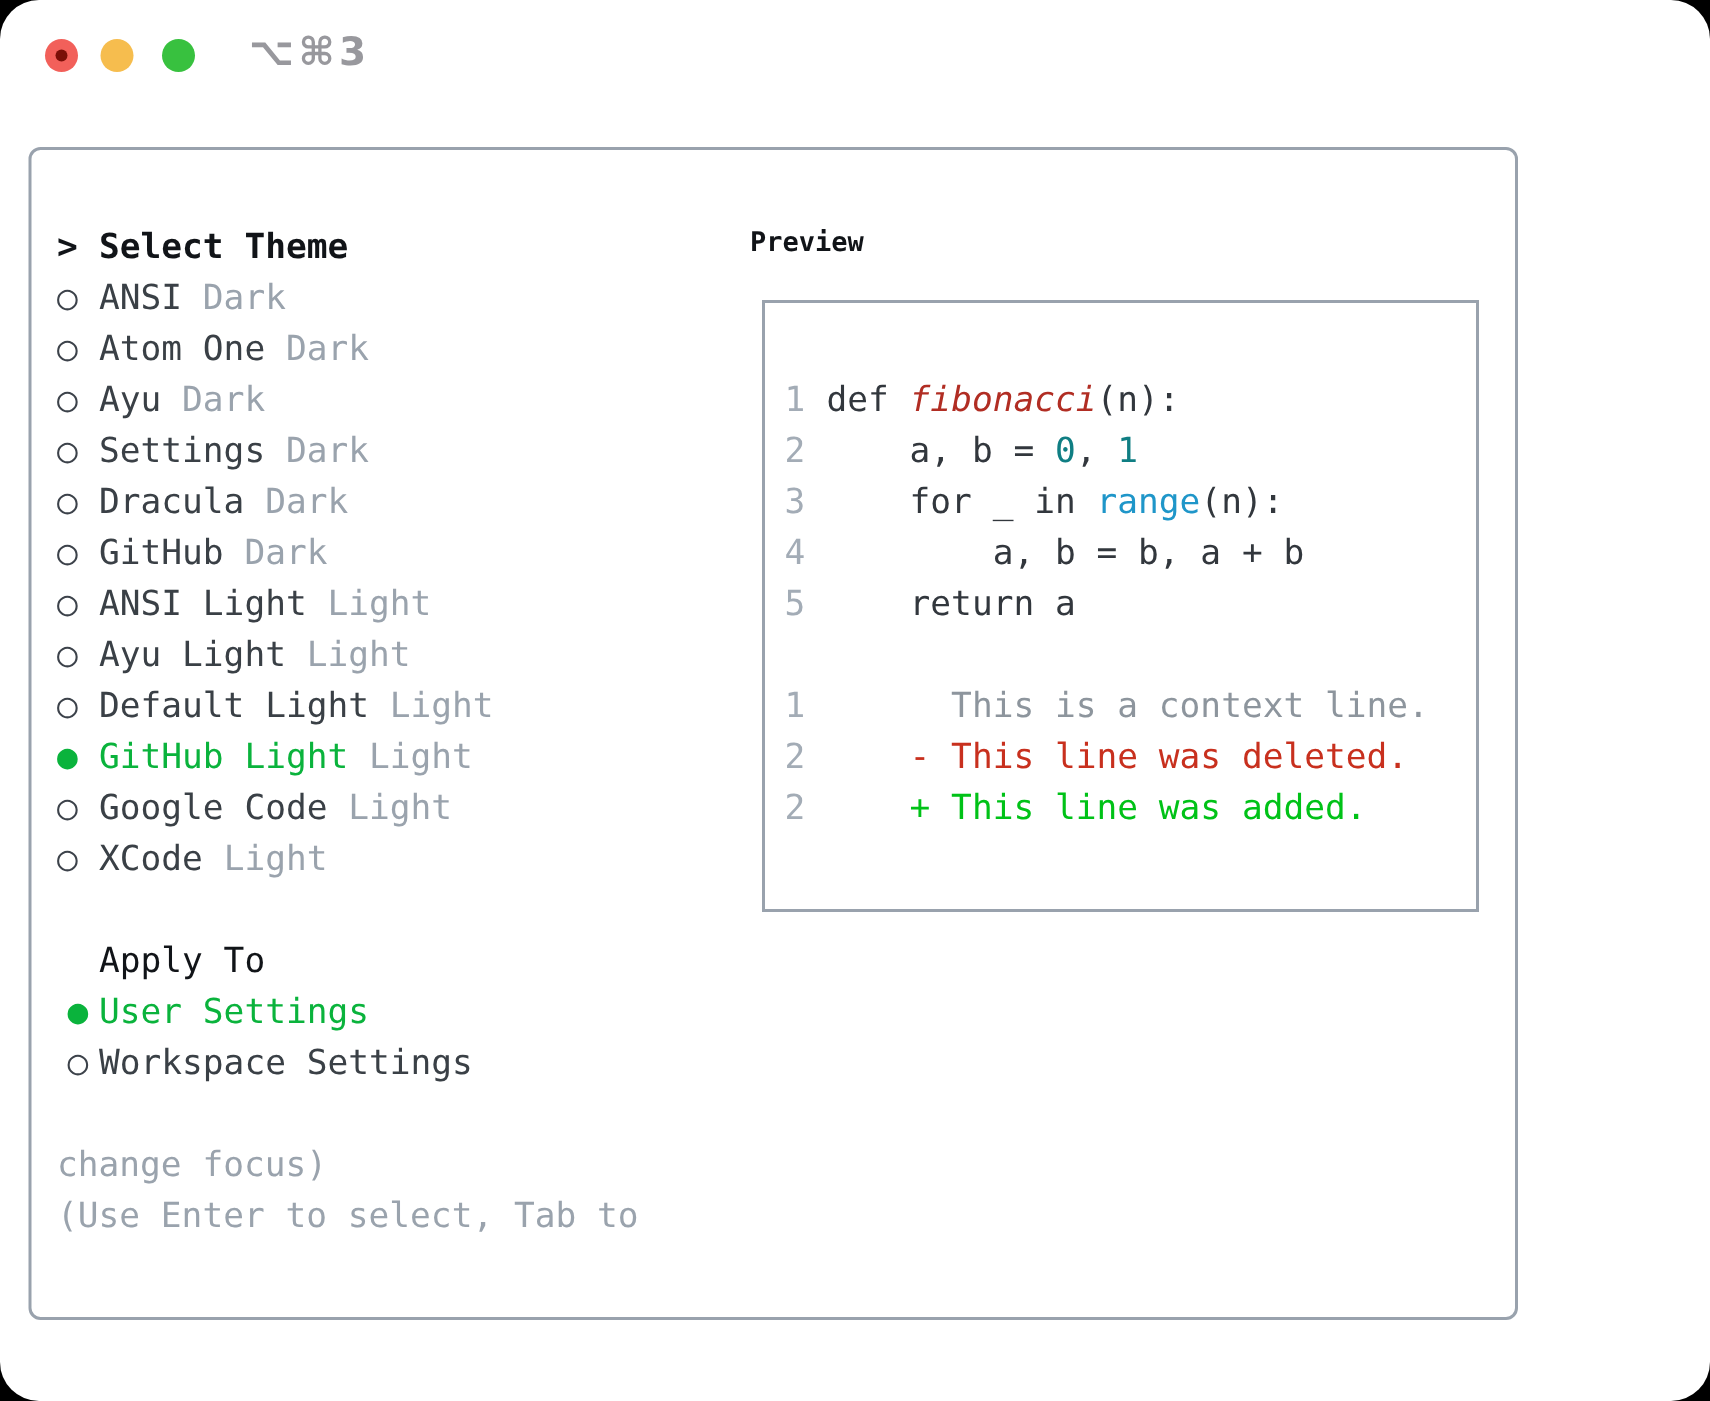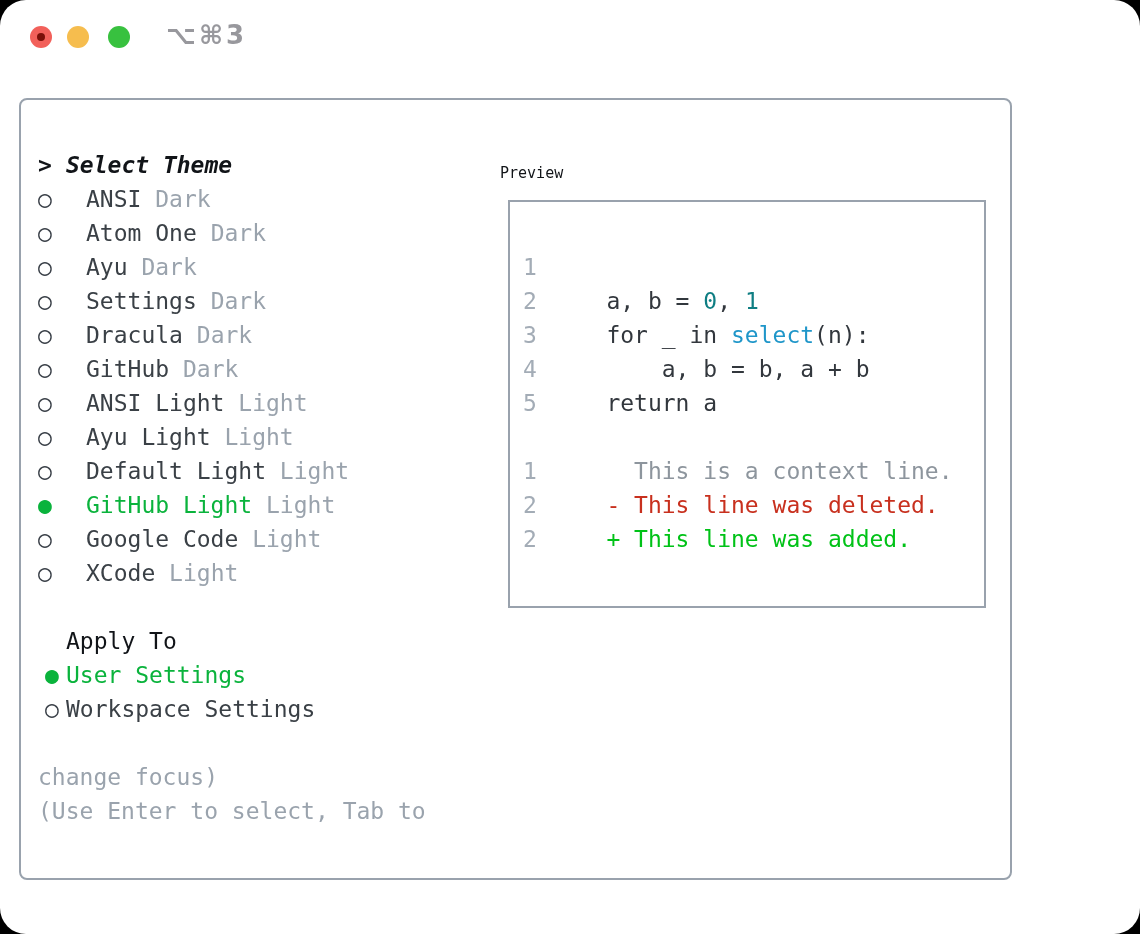--- a/index.html
+++ b/index.html
@@ -29,37 +29,37 @@
     border:2px solid var(--border);border-radius:8px;box-sizing:border-box;
     background:#fff;
   }
 
   .row,.crow{display:flex;height:34px;line-height:34px;font-size:23px;white-space:pre;}
   .marker{display:inline-block;width:28px;flex:0 0 28px;color:var(--marker);}
   .marker.on{color:var(--accent-green);}
   .marker.prompt{color:var(--heading);font-weight:bold;}
 
   .theme-list{position:absolute;left:17px;top:48px;}
-  .header .label{color:var(--heading);font-weight:bold;font-style:italic;}
-  .item-name{color:var(--item-fg);margin-left:20px;}
+  .header .label{color:var(--heading);font-weight:bold;}
+  .item-name{color:var(--item-fg);}
   .row.selected .item-name{color:var(--accent-green);}
   .item-variant{color:var(--muted);margin-left:1ch;}
 
   .apply-block{position:absolute;left:17px;top:524px;text-align:center;}
   .apply-title{color:var(--heading);}
   .apply-label{color:var(--item-fg);}
   .row.selected .apply-label{color:var(--accent-green);}
 
   .hint{position:absolute;left:17px;top:660px;color:var(--muted);}
   .hint .row{color:var(--muted);}
 
   
   .preview-title{
-    position:absolute;left:479px;top:56px;height:34px;line-height:34px;
-    font-size:15px;font-weight:normal;color:var(--heading);
+    position:absolute;left:479px;top:45px;height:34px;line-height:34px;
+    font-size:18px;font-weight:bold;color:var(--heading);
   }
   .preview-box{
     position:absolute;left:487px;top:100px;width:478px;height:408px;
     border:2px solid var(--border);box-sizing:border-box;background:#fff;
     padding:48px 0 0 13px;overflow:hidden;
   }
   .ln{display:inline-block;width:28px;flex:0 0 28px;color:var(--line-number);}
   .t-fg{color:var(--code-fg);}
   .t-func{color:var(--syntax-function);font-style:italic;}
   .t-num{color:var(--syntax-number);}
@@ -104,23 +104,23 @@
         <div class="row"><span class="marker">○</span><span class="apply-label">Workspace Settings</span></div>
       </div>
     <div class="hint" id="hint-block">
         <div class="row">change focus)</div>
         <div class="row">(Use Enter to select, Tab to</div>
       </div>
 
     <div class="preview-title">Preview</div>
     <div class="preview-box">
       <div id="code-area">
-          <div class="crow"><span class="ln">1</span></div>
+          <div class="crow"><span class="ln">1</span><span class="ct"><span class="t-fg">def </span><span class="t-func">fibonacci</span><span class="t-fg">(n):</span></span></div>
           <div class="crow"><span class="ln">2</span><span class="ct"><span class="t-fg">    a, b = </span><span class="t-num">0</span><span class="t-fg">, </span><span class="t-num">1</span></span></div>
-          <div class="crow"><span class="ln">3</span><span class="ct"><span class="t-fg">    for _ in </span><span class="t-builtin">select</span><span class="t-fg">(n):</span></span></div>
+          <div class="crow"><span class="ln">3</span><span class="ct"><span class="t-fg">    for _ in </span><span class="t-builtin">range</span><span class="t-fg">(n):</span></span></div>
           <div class="crow"><span class="ln">4</span><span class="ct"><span class="t-fg">        a, b = b, a + b</span></span></div>
           <div class="crow"><span class="ln">5</span><span class="ct"><span class="t-fg">    return a</span></span></div>
           <div class="crow"><span class="ln"></span><span class="ct"></span></div>
           <div class="crow"><span class="ln">1</span><span class="ct"><span class="t-ctx">      This is a context line.</span></span></div>
           <div class="crow"><span class="ln">2</span><span class="ct"><span class="t-del">    - This line was deleted.</span></span></div>
           <div class="crow"><span class="ln">2</span><span class="ct"><span class="t-add">    + This line was added.</span></span></div>
         </div>
     </div>
   </div>
 

